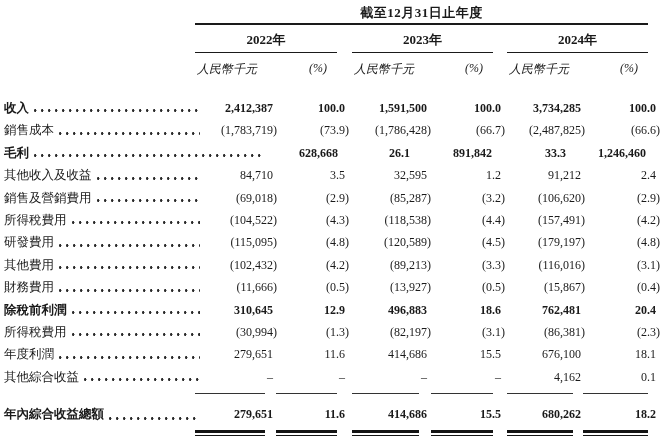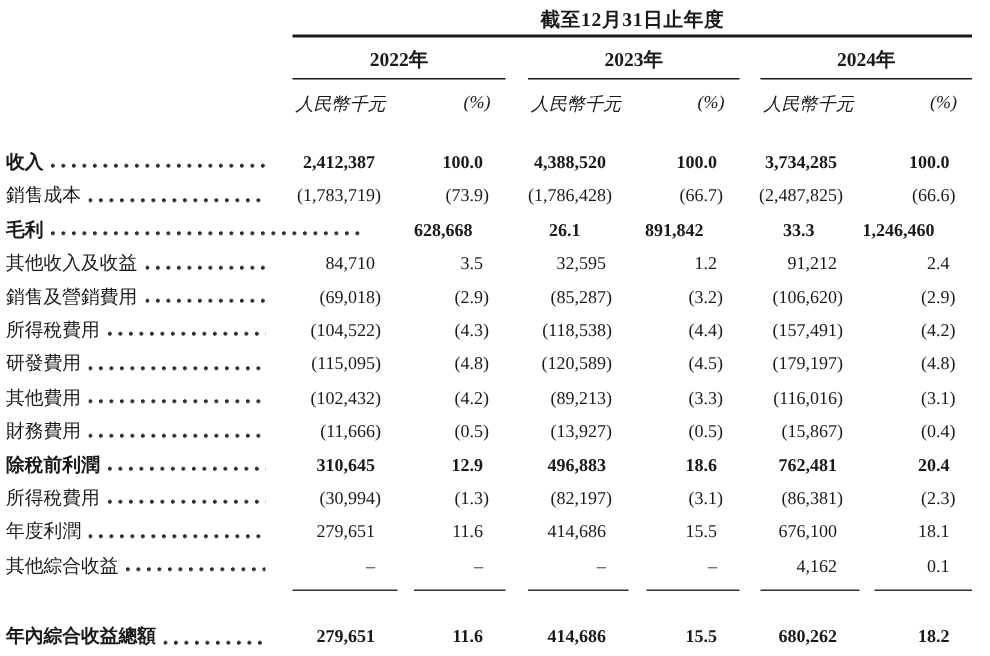--- a/index.html
+++ b/index.html
@@ -33,21 +33,21 @@
   .yg1 { width: 142px; } .ygap1 { width: 15px; }
   .yg2 { width: 141px; } .ygap2 { width: 14px; }
   .yg3 { width: 141px; }
   .sub-row { display: flex; padding-top: 8px; }
   .sub-group { display: flex; justify-content: space-between; font-style: italic; font-size: 12px; gap: 37px; }
   .sub-unit  { padding-left: 2px; }
   .sub-pct   { padding-right: 10px; }
 
   
   .tbody { margin-top: 19px; }
-  .row { display: flex; line-height: 22.4px; font-size: 12px; padding-right: 23px; }
+  .row { display: flex; line-height: 22.4px; font-size: 12px; padding-right: 0; }
   .row.b { font-weight: bold; }
   .row .lab { font-size: 12.5px; white-space: nowrap; }
   .cL { flex: 1 1 auto; display: flex; min-width: 0; }
   .dots {
     flex: 1 1 auto; align-self: flex-end;
     height: 3px; margin: 0 7px 7px 5px;
     background-image: radial-gradient(circle at 1.2px 1.5px, #2b2b2b 1.1px, rgba(0,0,0,0) 1.5px);
     background-size: 7px 3px; background-repeat: repeat-x;
   }
   .c { text-align: right; white-space: nowrap; }
@@ -58,21 +58,21 @@
   .c5 { width: 66px; } .g5 { width: 10px; }
   .c6 { width: 65px; }
   .v.np { padding-right: 4px; }
 
   
   .rule-row { display: flex; padding-right: 12px; }
   .rule-row.thin { height: 6px; }
   .rule-row.thin .c { border-bottom: 1.2px solid #333; height: 5px; }
   .rule-row.dbl { margin-top: 3px; }
   .rule-row.dbl .c { height: 2px; border-top: 3px solid #141414; border-bottom: 1.2px solid #141414; }
-  .row.total { line-height: 26px; margin-top: 17px; }
+  .row.total { line-height: 26px; margin-top: 7px; }
 </style>
 </head>
 <body>
 
 <div class="sheet">
 
   <div class="head-row">
     <div class="head-spacer"></div>
     <div class="head-right">
       <div class="h-title">截至12月31日止年度</div>
@@ -106,21 +106,21 @@
   <div class="tbody" id="tbody">
       <div class="row b">
         <div class="cL">
           <span class="lab">收入</span>
           <div class="dots"></div>
         </div>
         <div class="c c1"><span class="v np">2,412,387</span></div>
         <div class="g1"></div>
         <div class="c c2"><span class="v np">100.0</span></div>
         <div class="g2"></div>
-        <div class="c c3"><span class="v np">4,388,520</span></div>
+        <div class="c c3"><span class="v np">1,591,500</span></div>
         <div class="g3"></div>
         <div class="c c4"><span class="v np">100.0</span></div>
         <div class="g4"></div>
         <div class="c c5"><span class="v np">3,734,285</span></div>
         <div class="g5"></div>
         <div class="c c6"><span class="v np">100.0</span></div>
       </div>
       <div class="row">
         <div class="cL">
           <span class="lab">銷售成本</span>

